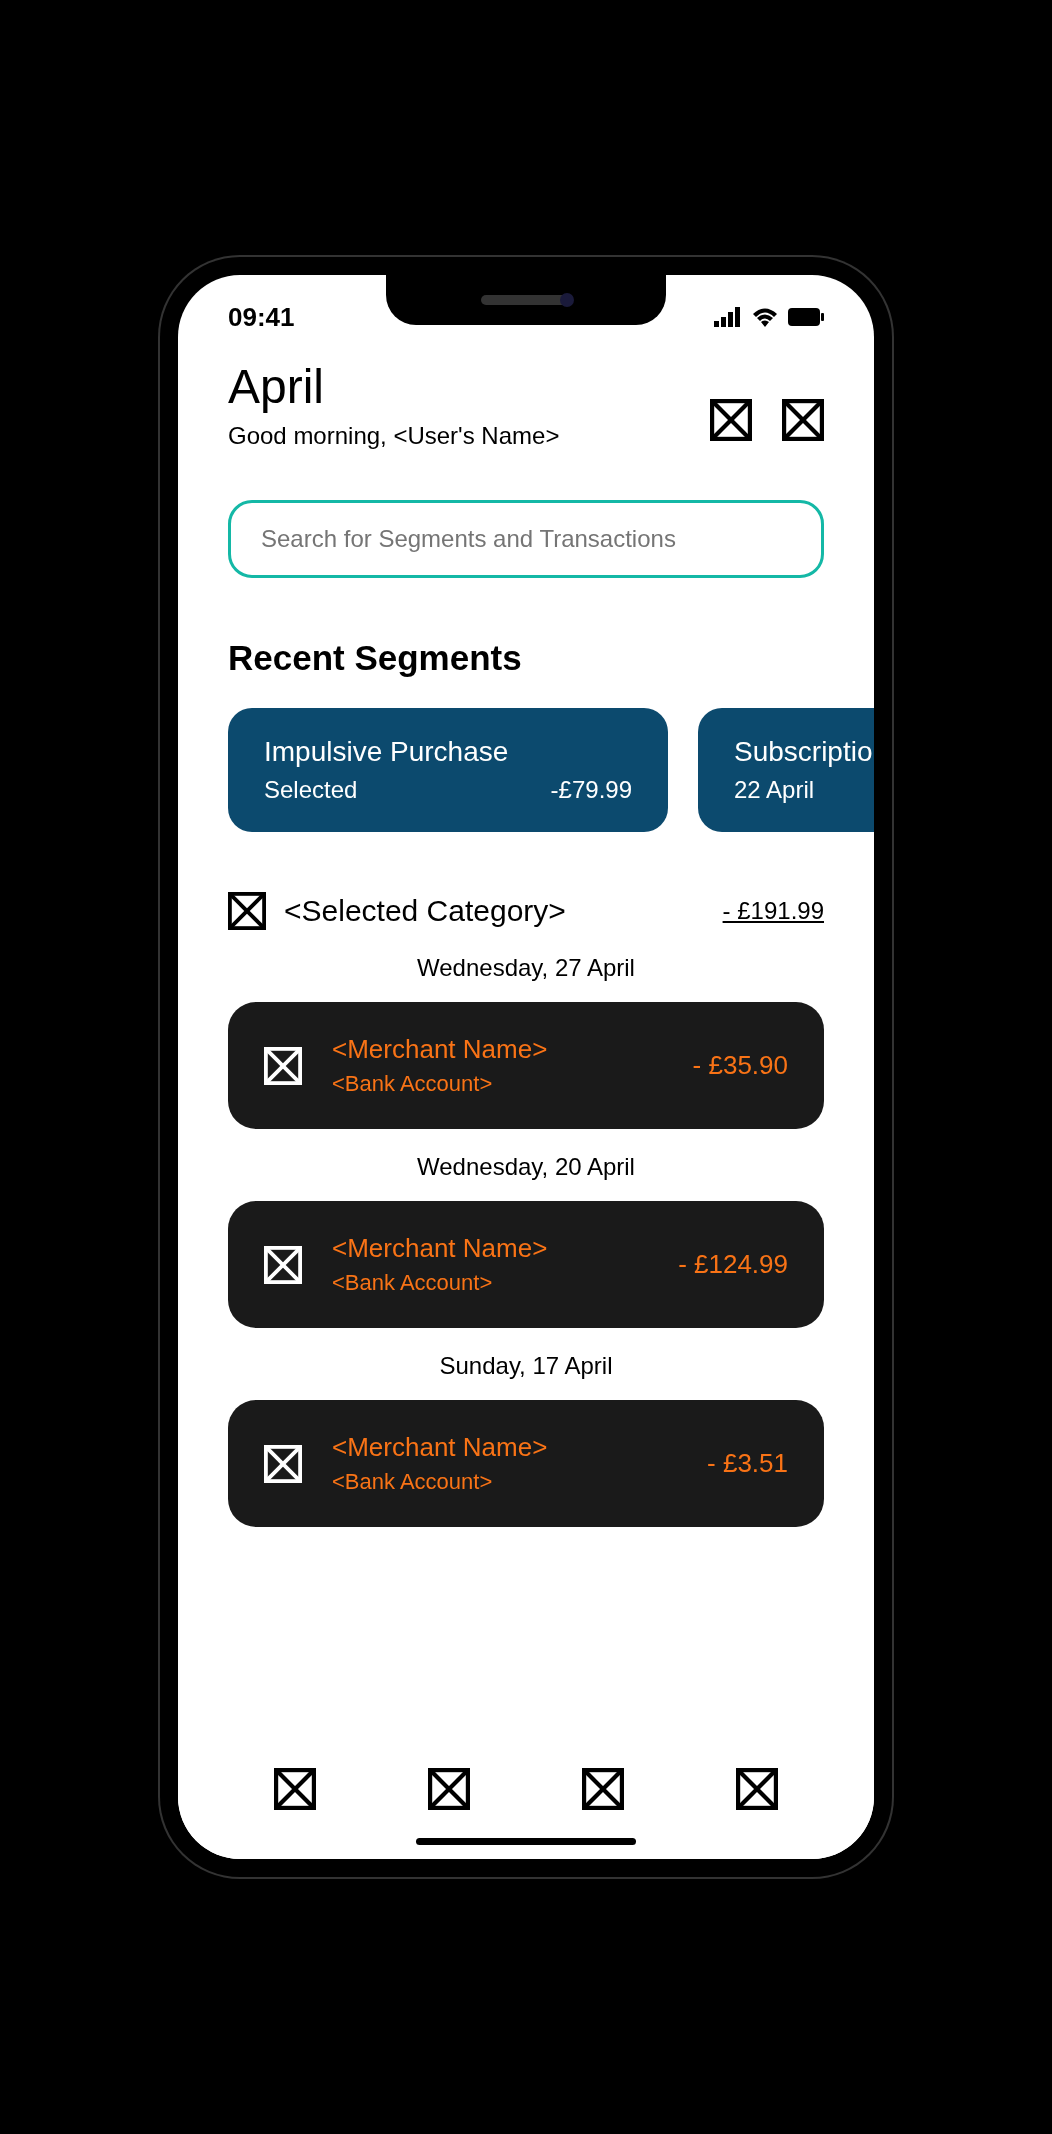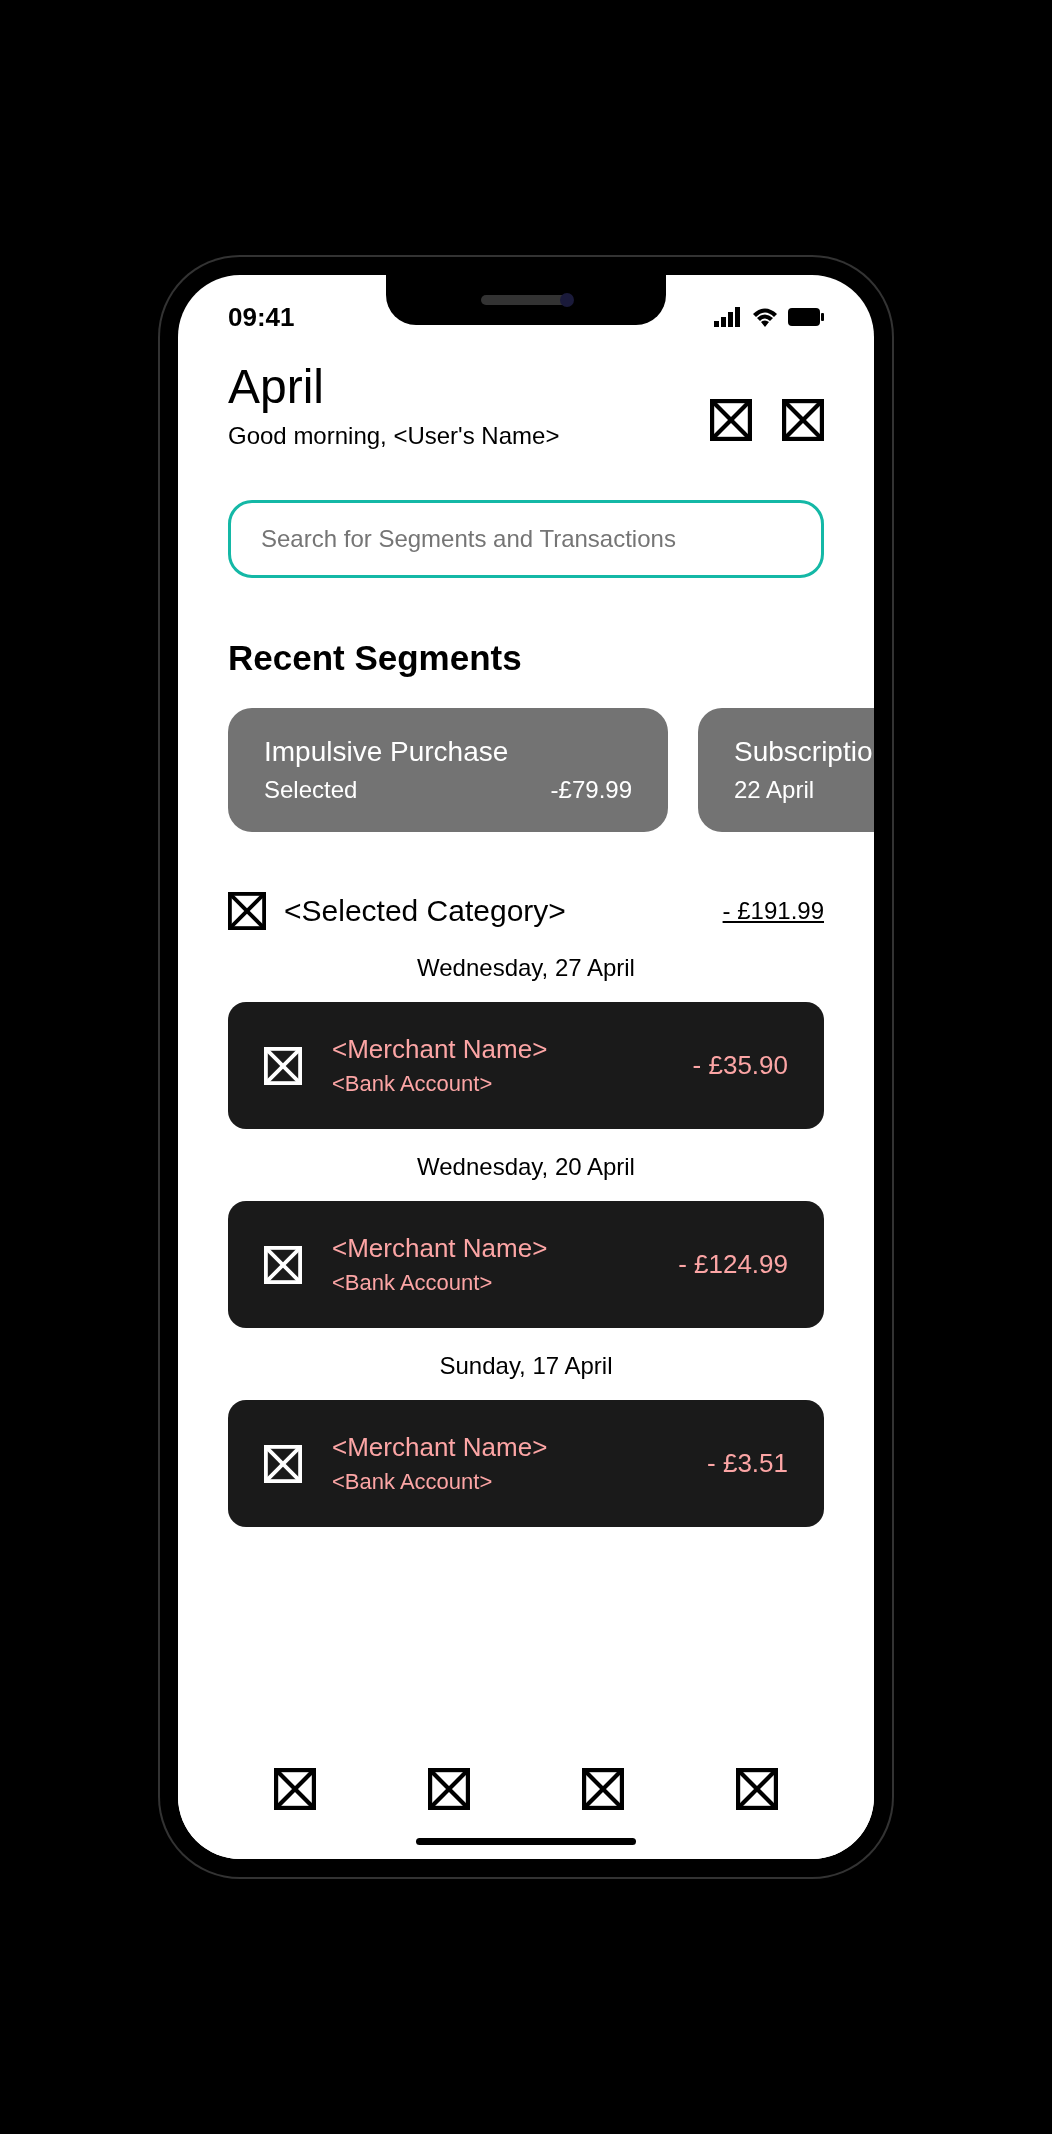--- a/index.html
+++ b/index.html
@@ -126,21 +126,21 @@
       font-size: 35px;
       margin-top: 60px;
       margin-bottom: 30px;
     }
     .segments-scroll {
       display: flex;
       gap: 30px;
       margin-right: -50px;
     }
     .segment-card {
-      background: #737373;
+      background: #0c4a6e;
       color: #fff;
       border-radius: 24px;
       padding: 28px 36px;
       min-width: 440px;
       flex-shrink: 0;
     }
     .segment-title {
       font-size: 28px;
       margin-bottom: 8px;
     }
@@ -169,22 +169,22 @@
       text-decoration: underline;
     }
     .date-label {
       font-size: 24px;
       margin-top: 24px;
       margin-bottom: 20px;
       text-align: center;
     }
     .transaction-card {
       background: #1a1a1a;
-      color: #fca5a5;
-      border-radius: 18px;
+      color: #f97316;
+      border-radius: 28px;
       padding: 32px 36px;
       display: flex;
       align-items: center;
       gap: 30px;
     }
     .transaction-info {
       flex: 1;
     }
     .transaction-merchant {
       font-size: 26px;

